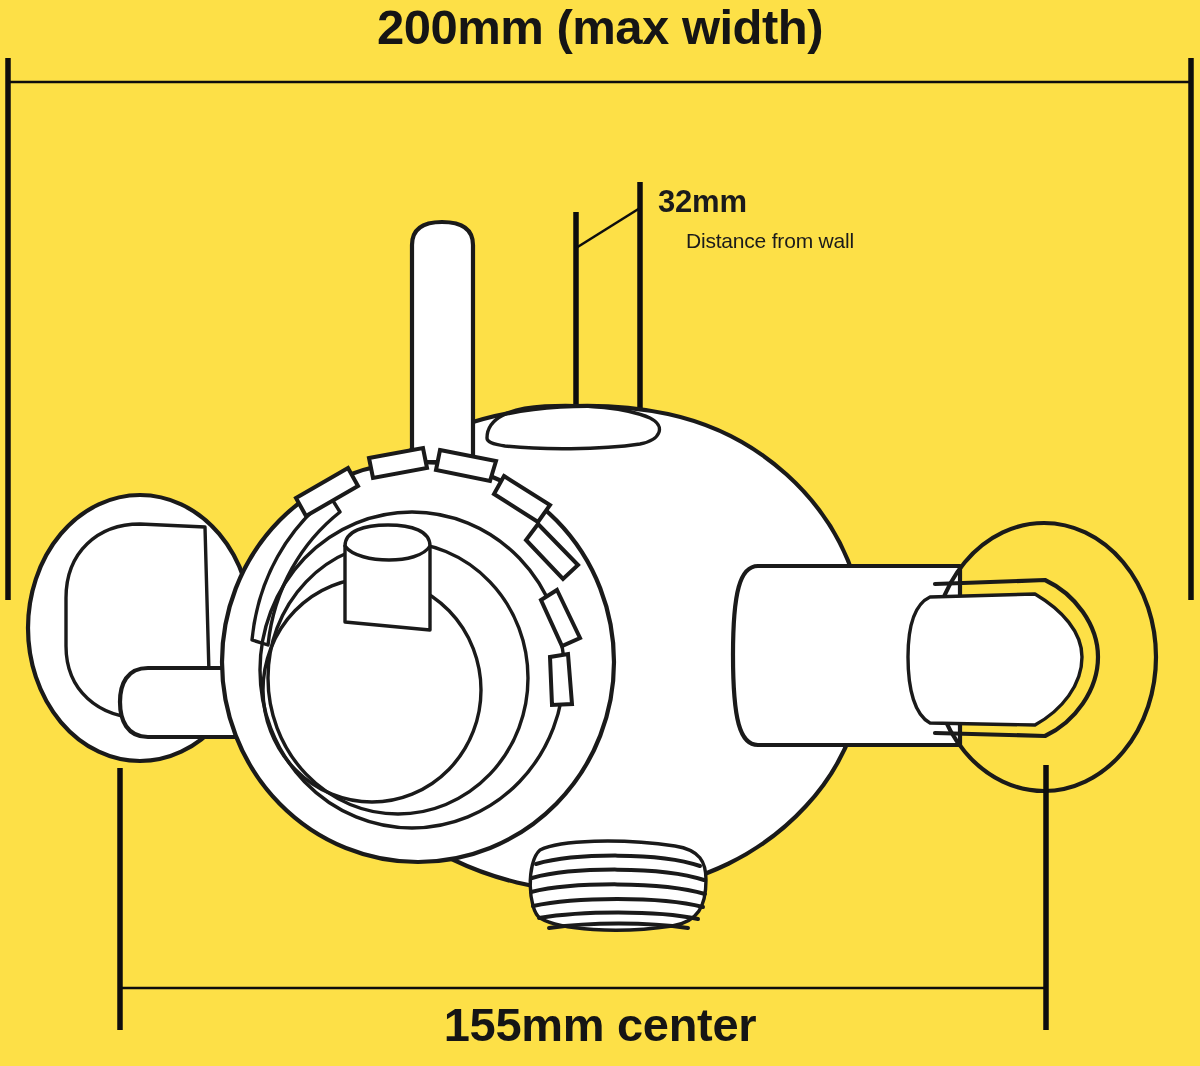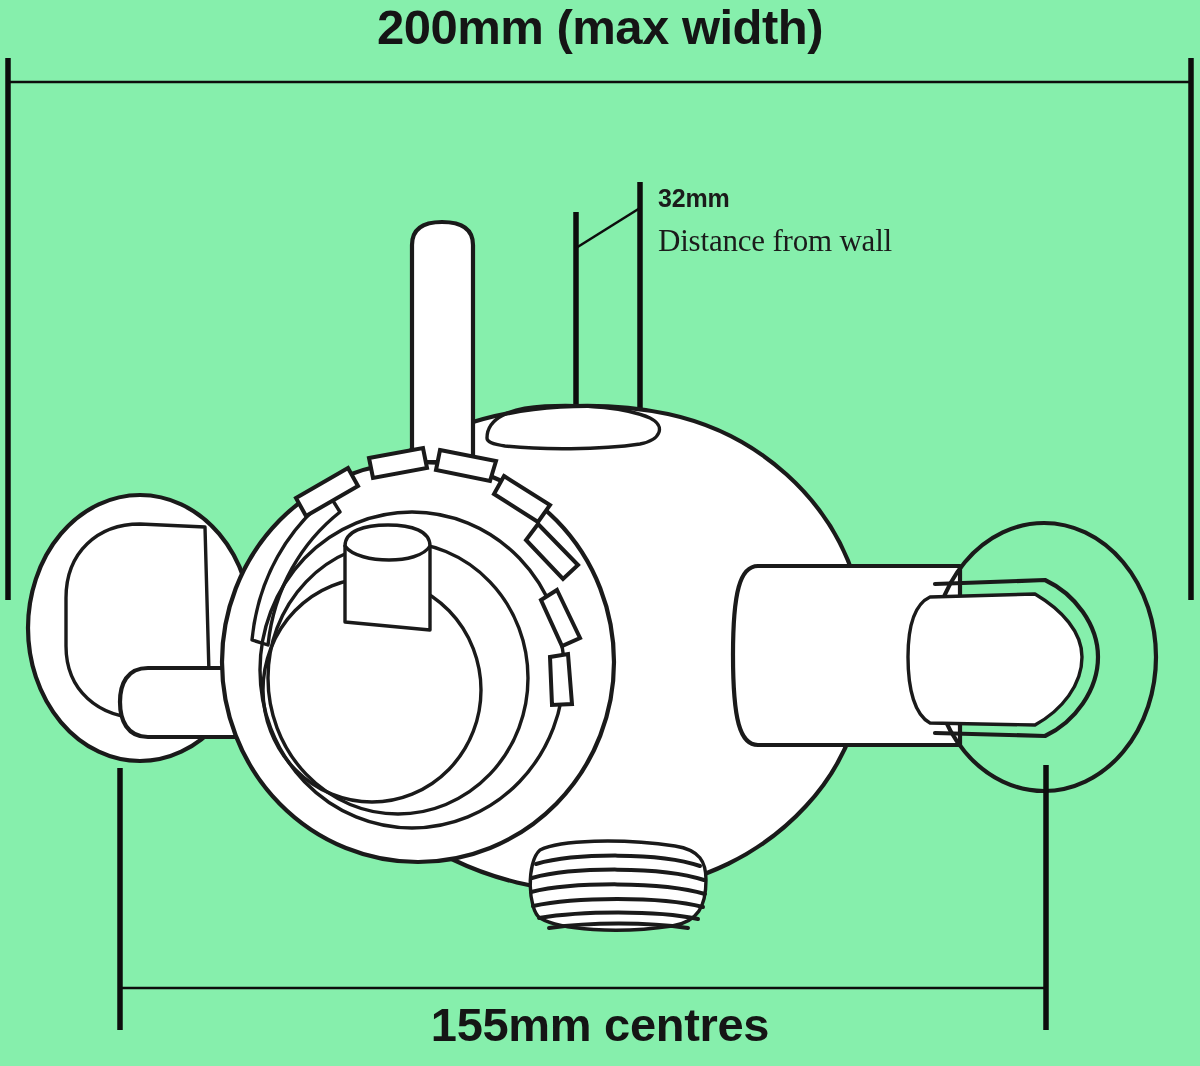--- a/index.html
+++ b/index.html
@@ -11,21 +11,21 @@
   body {
     font-family: "Liberation Sans", sans-serif;
     width: 1200px;
     height: 1066px;
     overflow: hidden;
   }
   #diagram-root {
     position: relative;
     width: 1200px;
     height: 1066px;
-    background: #86efac;
+    background: #fde047;
   }
   #diagram-svg {
     position: absolute;
     top: 0;
     left: 0;
     width: 1200px;
     height: 1066px;
     display: block;
   }
   .label-layer {
@@ -72,33 +72,34 @@
   .callout-block {
     position: absolute;
     left: 658px;
     top: 186px;
     width: 430px;
     color: #1b1b1b;
   }
   .callout-value {
     font-family: "Liberation Sans", sans-serif;
     font-weight: bold;
-    font-size: 25px;
+    font-size: 31px;
     line-height: 1.0;
     letter-spacing: -0.2px;
     margin-bottom: 10px;
     white-space: nowrap;
   }
   .callout-line {
-    font-family: Liberation Serif, serif;
+    font-family: Liberation Sans, sans-serif;
     font-weight: normal;
-    font-size: 31px;
+    font-size: 21px;
     line-height: 1.32;
     letter-spacing: -0.2px;
     white-space: nowrap;
+    margin-left: 28px;
   }
 
   
   .outline {
     fill: none;
     stroke: #1a1a1a;
     stroke-width: 4.2;
     stroke-linecap: round;
     stroke-linejoin: round;
   }
@@ -308,17 +309,17 @@
 
   <div class="label-layer">
 
     <div class="dim-title">200mm (max width)</div>
 
     <div class="callout-block">
       <div class="callout-value">32mm</div>
       <div class="callout-line">Distance from wall</div>
     </div>
 
-    <div class="dim-bottom">155mm centres</div>
+    <div class="dim-bottom">155mm center</div>
 
   </div>
 
 </div>
 
 </body></html>

